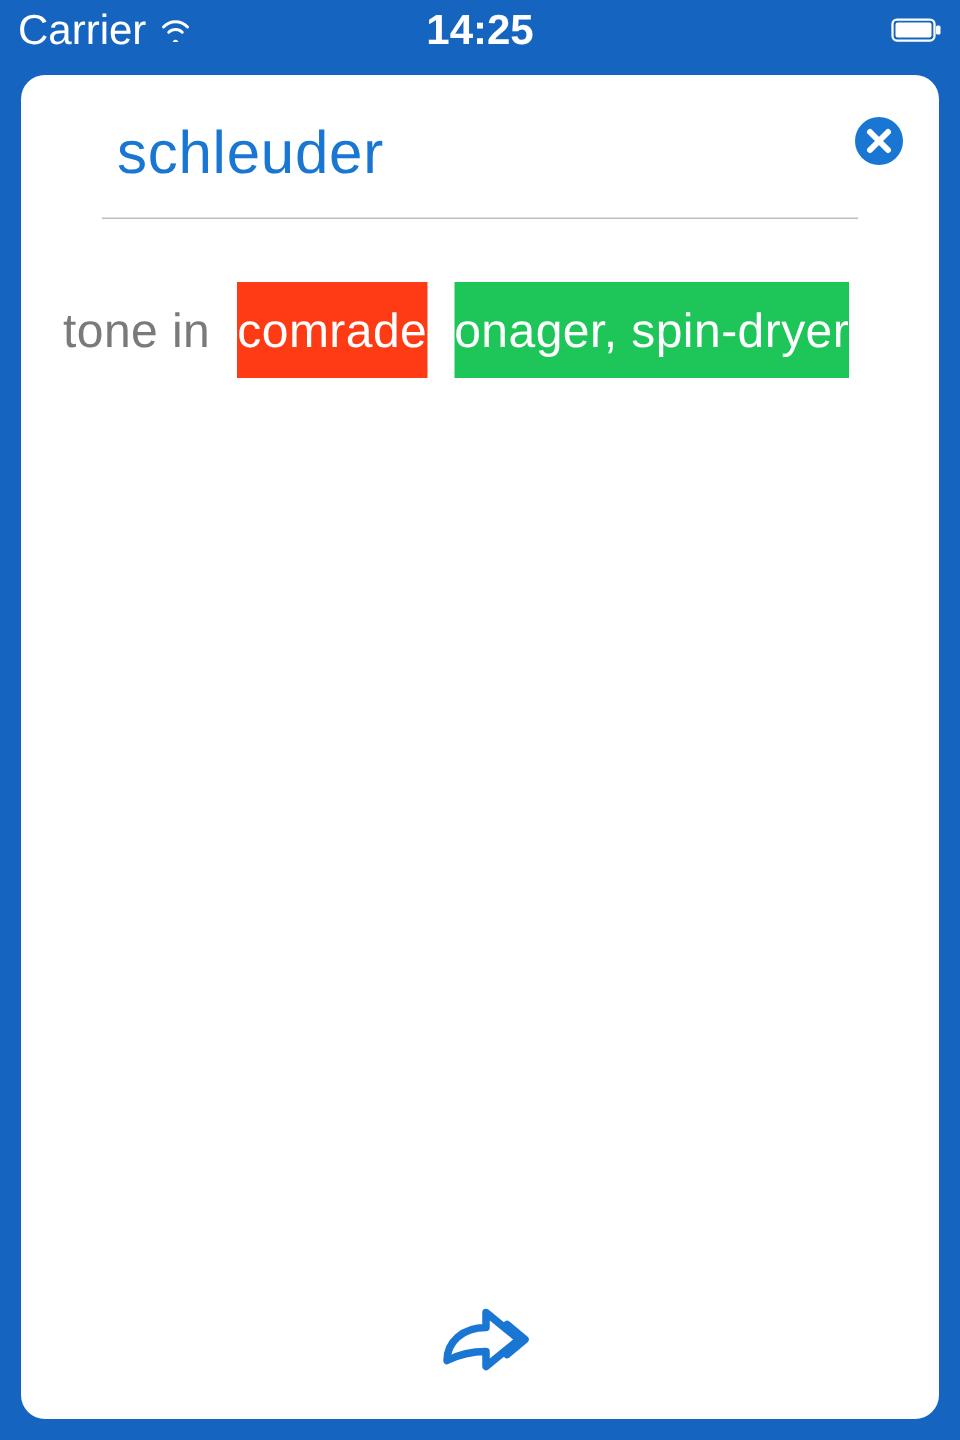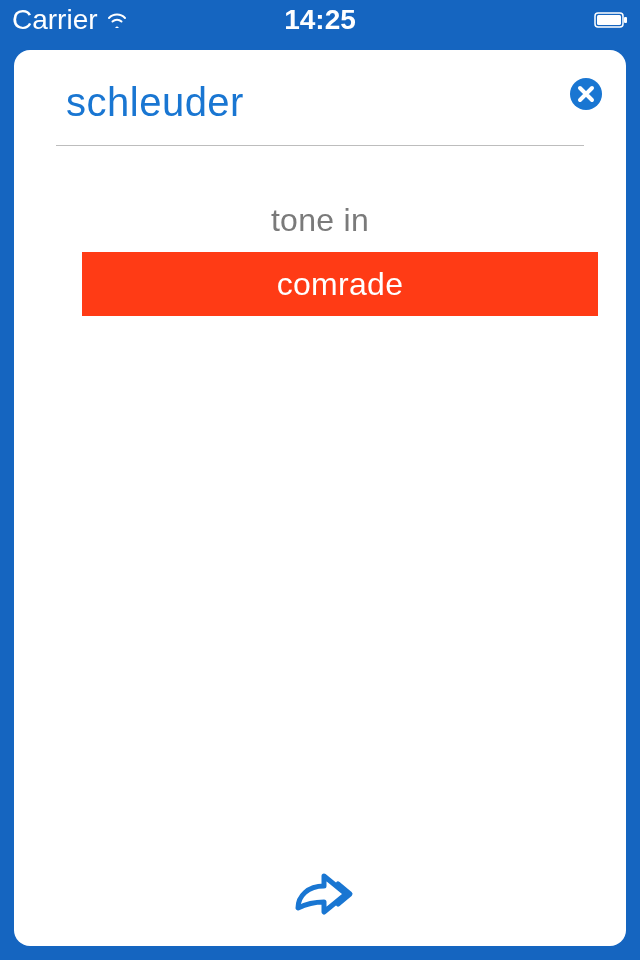--- a/index.html
+++ b/index.html
@@ -47,55 +47,56 @@
       outline: none;
       font-size: 40px;
       font-weight: 300;
       color: #1976d2;
       padding-bottom: 10px;
       background: transparent;
       letter-spacing: 0.5px;
     }
     .input-container {
       position: relative;
-      padding: 0 24px;
+      padding: 0 36px;
     }
     .input-underline {
       border-bottom: 1.5px solid #bdbdbd;
       margin: 0 18px;
       padding: 0 10px 10px 10px;
       display: flex;
       align-items: center;
     }
     .close-btn {
       position: absolute;
       top: 26px;
       right: 22px;
       width: 36px;
       height: 36px;
       cursor: pointer;
     }
     .options {
       margin-top: 42px;
       padding: 0 28px;
       display: flex;
-      flex-direction: column;
+      flex-direction: row;
+      gap: 18px;
     }
     .option {
       height: 64px;
       display: flex;
       align-items: center;
       justify-content: center;
       font-size: 32px;
       font-weight: 300;
       cursor: pointer;
       letter-spacing: 0.3px;
     }
     .option.plain { color: #7a7a7a; background: transparent; }
-    .option.red { background: #ff3b15; color: #fff; margin-left: 40px; }
+    .option.red { background: #ff3b15; color: #fff; }
     .option.green { background: #1ec659; color: #fff; }
     .share-btn {
       position: absolute;
       bottom: 20px;
       left: 50%;
       transform: translateX(-50%);
       cursor: pointer;
     }
   </style>
 </head>
@@ -133,20 +134,21 @@
   <div class="close-btn">
     <svg width="36" height="36" viewBox="0 0 36 36">
       <circle cx="18" cy="18" r="16" fill="#1976d2"></circle>
       <path d="M12 12 L24 24 M24 12 L12 24" stroke="#fff" stroke-width="4" stroke-linecap="round"></path>
     </svg>
   </div>
 
   <div class="options">
     <div class="option plain">tone in</div>
     <div class="option red">comrade</div>
+    <div class="option green">onager, spin-dryer</div>
   </div>
 
   <div class="share-btn">
     <svg width="80" height="54" viewBox="0 0 80 54">
       <path d="M 18 40 C 18 28 28 18 44 18 L 44 8 L 66 26 L 44 44 L 44 34 C 30 34 22 38 18 40 Z" fill="none" stroke="#1976d2" stroke-width="5" stroke-linejoin="round" stroke-linecap="round"></path>
       <path d="M 58 16 L 70 26 L 58 36" fill="none" stroke="#1976d2" stroke-width="5" stroke-linejoin="round" stroke-linecap="round"></path>
     </svg>
   </div>
 </div>
 

